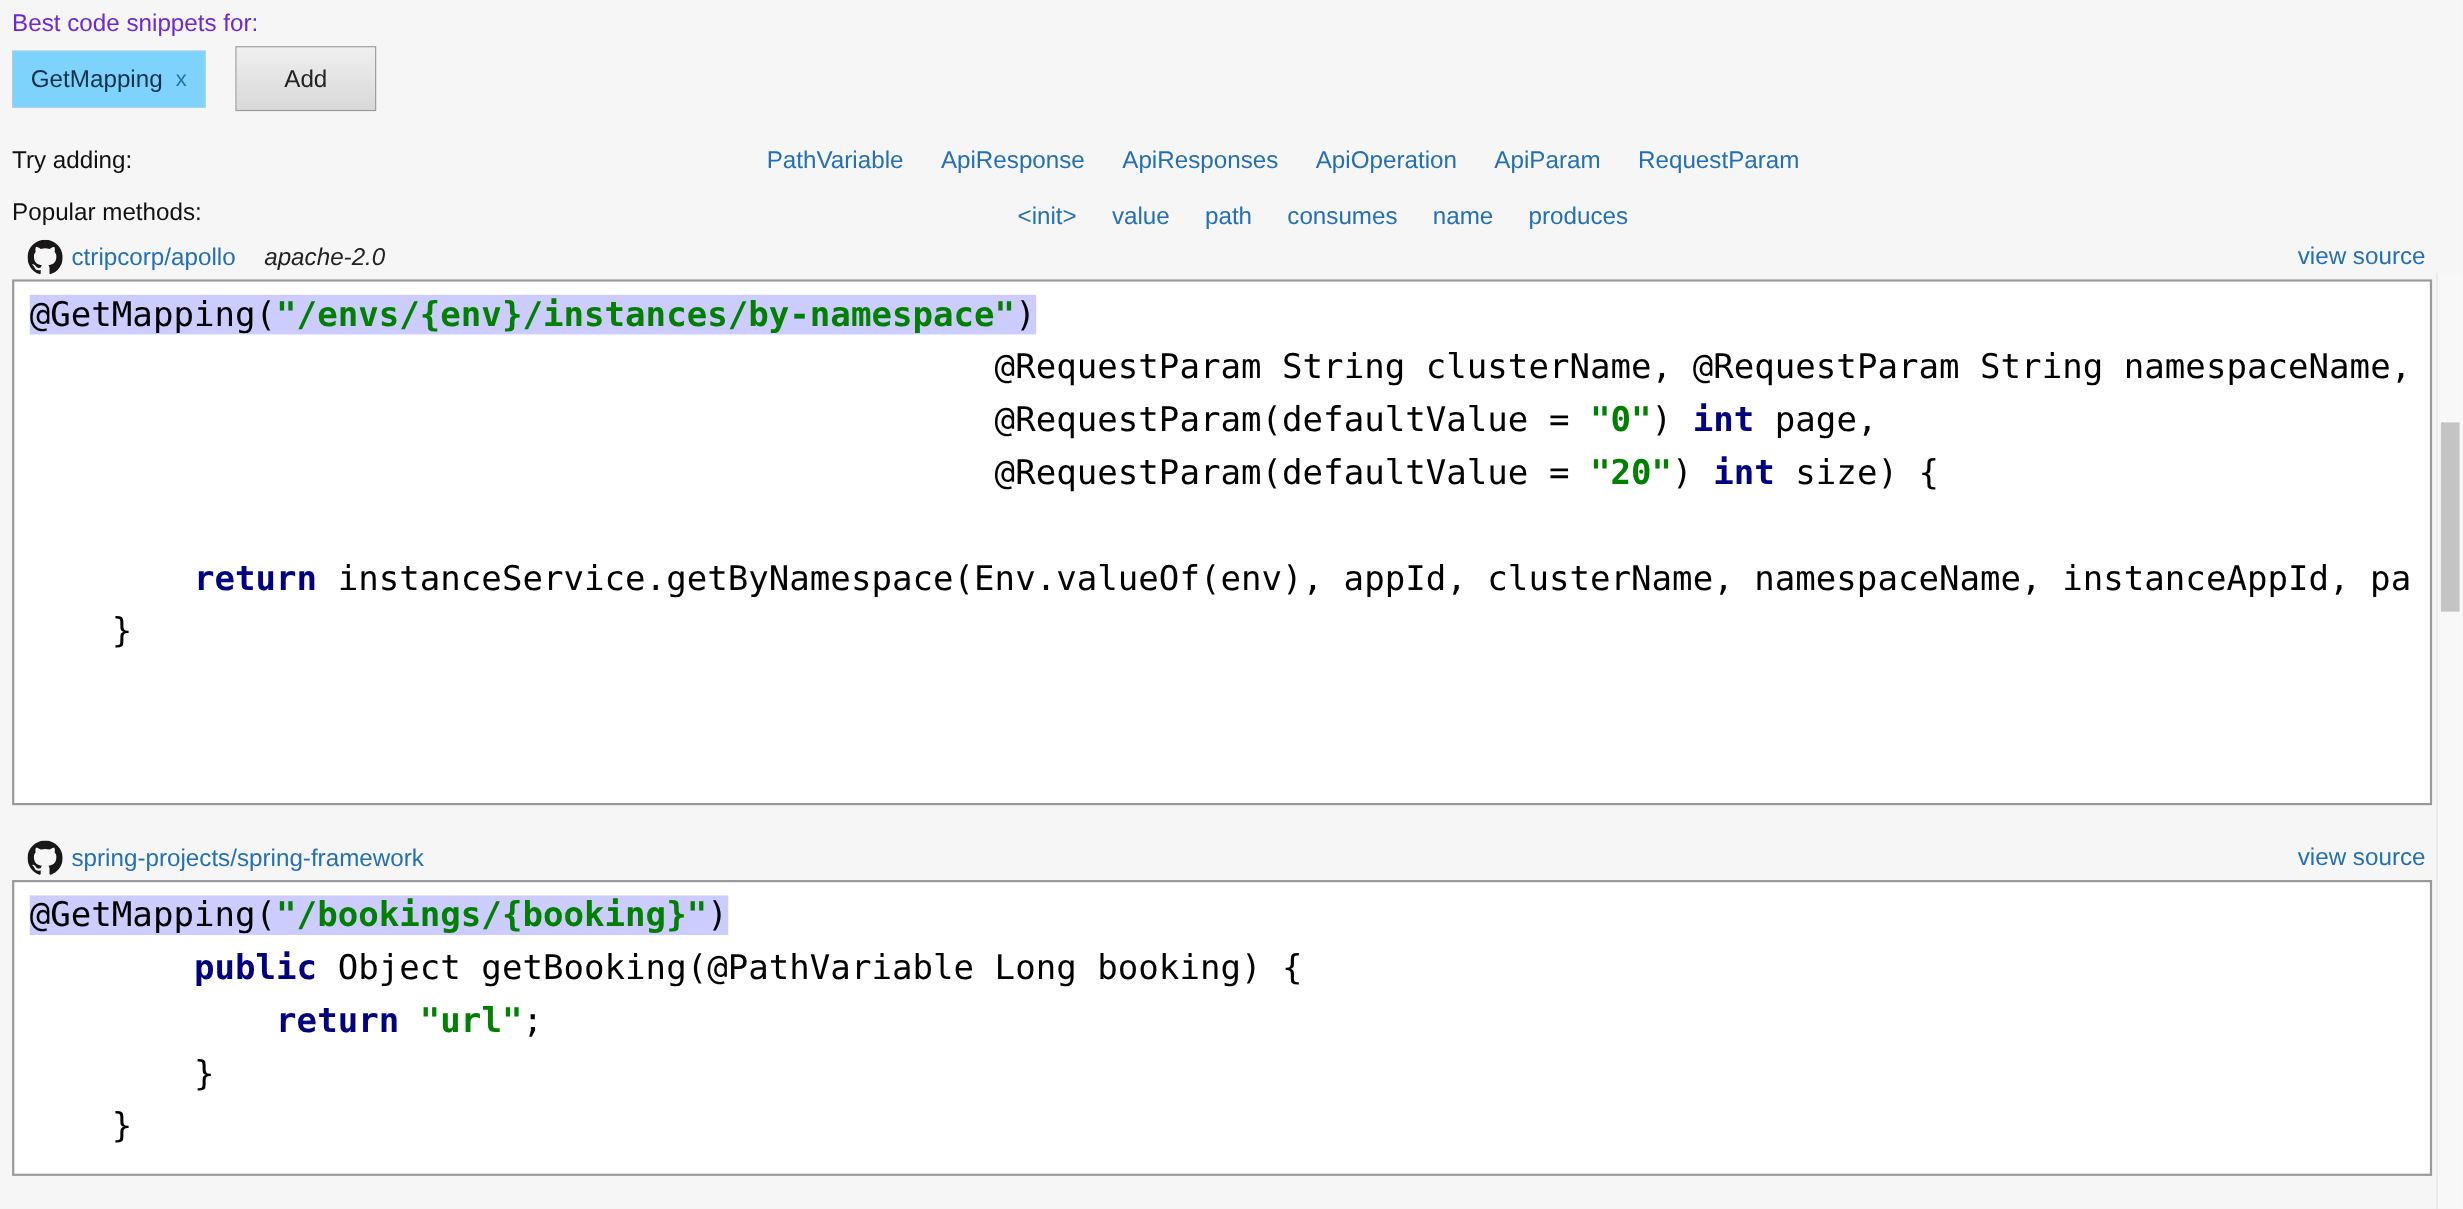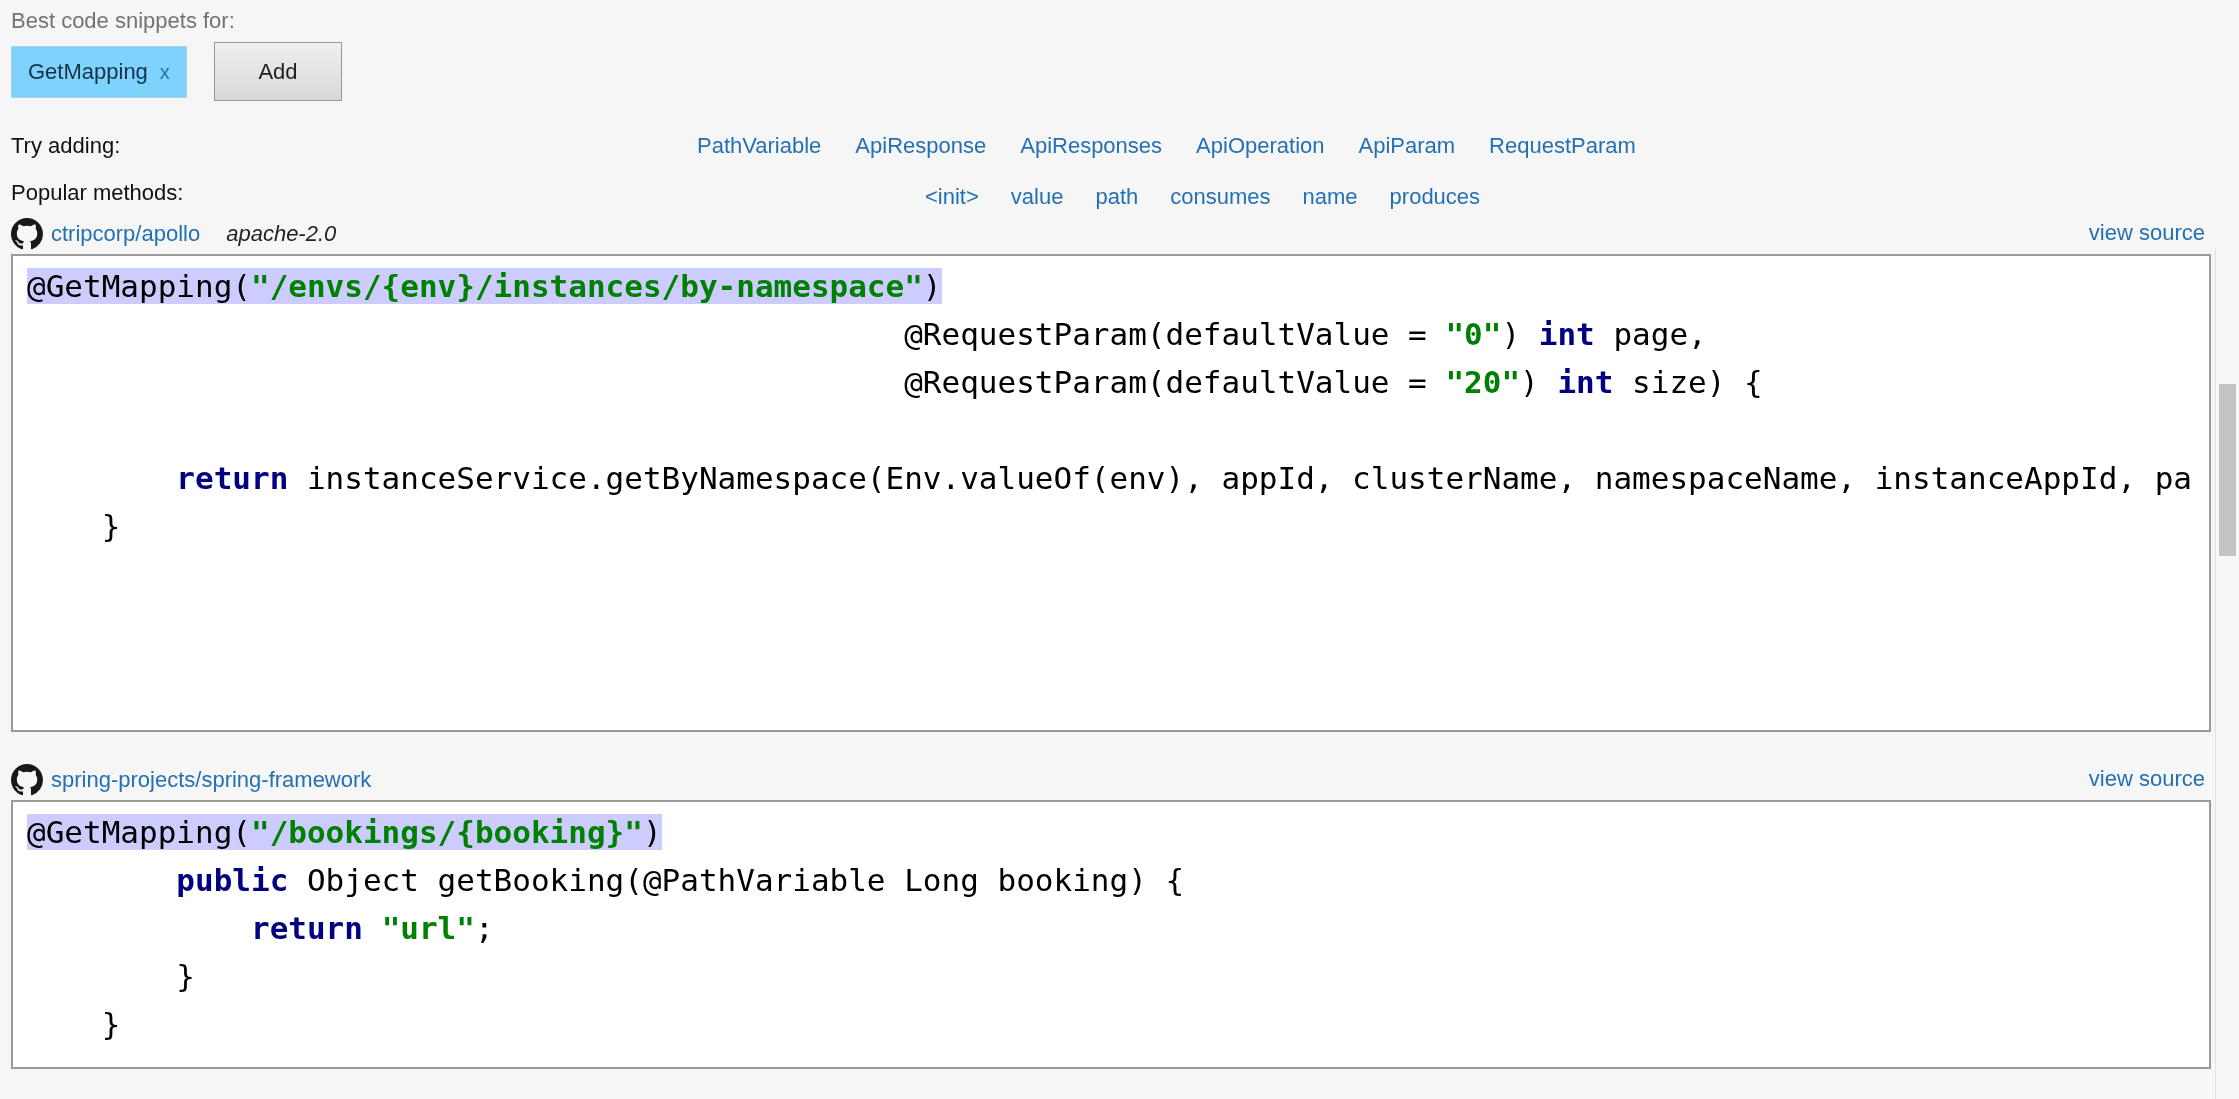--- a/index.html
+++ b/index.html
@@ -15,21 +15,21 @@
     background: #f6f6f6;
     font-family: "Liberation Sans", sans-serif;
     color: #1a1a1a;
     overflow: hidden;
     position: relative;
   }
   .abs { position: absolute; }
   .link { color: var(--accent-link); text-decoration: none; cursor: pointer; font-size: 22px; }
 
   
-  #title { left: 11px; top: 8px; font-size: 22px; color: #737373; }
+  #title { left: 11px; top: 8px; font-size: 22px; color: #6d28d9; }
 
   #chip {
     left: 11px; top: 46px; height: 52px;
     display: inline-flex; align-items: center;
     padding: 0 16px; gap: 12px;
     background: #7dd3fc; border: 1px solid #aacdec;
     font-size: 22px; color: #16324a;
   }
   #chip .chip-x { color: var(--accent-link); font-size: 20px; cursor: pointer; }
 
@@ -42,21 +42,21 @@
     cursor: pointer;
   }
 
   .label-row { font-size: 22px; color: #111; }
   #try-label { left: 11px; top: 133px; }
   #try-links { left: 697px; top: 133px; display: flex; gap: 34px; justify-content: flex-end; }
   #popular-label { left: 11px; top: 180px; }
   #popular-links { left: 925px; top: 184px; display: flex; gap: 32px; }
 
   
-  .repo-row { left: 11px; right: 34px; height: 34px; display: flex; align-items: center; }
+  .repo-row { left: 25px; right: 34px; height: 34px; display: flex; align-items: center; }
   #repo-row-1 { top: 217px; }
   #repo-row-2 { top: 763px; }
   .gh-icon { width: 32px; height: 32px; margin-right: 8px; flex: 0 0 auto; }
   .gh-icon svg { width: 32px; height: 32px; display: block; fill: #191717; }
   .repo-link { font-size: 22px; }
   .license { font-size: 22px; font-style: italic; color: #222; margin-left: 26px; }
   .view-source { position: absolute; right: 0; top: 3px; font-size: 22px; }
 
   .code-box {
     left: 11px; width: 2200px;
@@ -127,20 +127,21 @@
     <svg viewBox="0 0 24 24">
         <path d="M12 0C5.37 0 0 5.37 0 12c0 5.31 3.435 9.795 8.205 11.385.6.105.825-.255.825-.57 0-.285-.015-1.23-.015-2.235-3.015.555-3.795-.735-4.035-1.41-.135-.345-.72-1.41-1.23-1.695-.42-.225-1.02-.78-.015-.795.945-.015 1.62.87 1.845 1.23 1.08 1.815 2.805 1.305 3.495.99.105-.78.42-1.305.765-1.605-2.67-.3-5.46-1.335-5.46-5.925 0-1.305.465-2.385 1.23-3.225-.12-.3-.54-1.53.12-3.18 0 0 1.005-.315 3.3 1.23.96-.27 1.98-.405 3-.405s2.04.135 3 .405c2.295-1.56 3.3-1.23 3.3-1.23.66 1.65.24 2.88.12 3.18.765.84 1.23 1.905 1.23 3.225 0 4.605-2.805 5.625-5.475 5.925.435.375.81 1.095.81 2.22 0 1.605-.015 2.895-.015 3.3 0 .315.225.69.825.57A12.02 12.02 0 0 0 24 12c0-6.63-5.37-12-12-12z"></path>
       </svg>
   </span>
   <a class="link repo-link">ctripcorp/apollo</a>
   <span class="license">apache-2.0</span>
   <a class="link view-source">view source</a>
 </div>
 <div class="abs code-box" id="code-box-1">
     <div class="code-line"><span class="hl"><span class="tok-p">@GetMapping(</span><span class="tok-s">"/envs/{env}/instances/by-namespace"</span><span class="tok-p">)</span></span></div>
+    <div class="code-line"><span class="tok-sp">                                               </span><span class="tok-p">@RequestParam String clusterName, @RequestParam String namespaceName,</span></div>
     <div class="code-line"><span class="tok-sp">                                               </span><span class="tok-p">@RequestParam(defaultValue = </span><span class="tok-s">"0"</span><span class="tok-p">) </span><span class="tok-k">int</span><span class="tok-p"> page,</span></div>
     <div class="code-line"><span class="tok-sp">                                               </span><span class="tok-p">@RequestParam(defaultValue = </span><span class="tok-s">"20"</span><span class="tok-p">) </span><span class="tok-k">int</span><span class="tok-p"> size) {</span></div>
     <div class="code-line"> </div>
     <div class="code-line"><span class="tok-sp">        </span><span class="tok-k">return</span><span class="tok-p"> instanceService.getByNamespace(Env.valueOf(env), appId, clusterName, namespaceName, instanceAppId, pa</span></div>
     <div class="code-line"><span class="tok-sp">    </span><span class="tok-p">}</span></div>
   </div>
 
 <div class="abs repo-row" id="repo-row-2">
   <span class="gh-icon">
     <svg viewBox="0 0 24 24">

